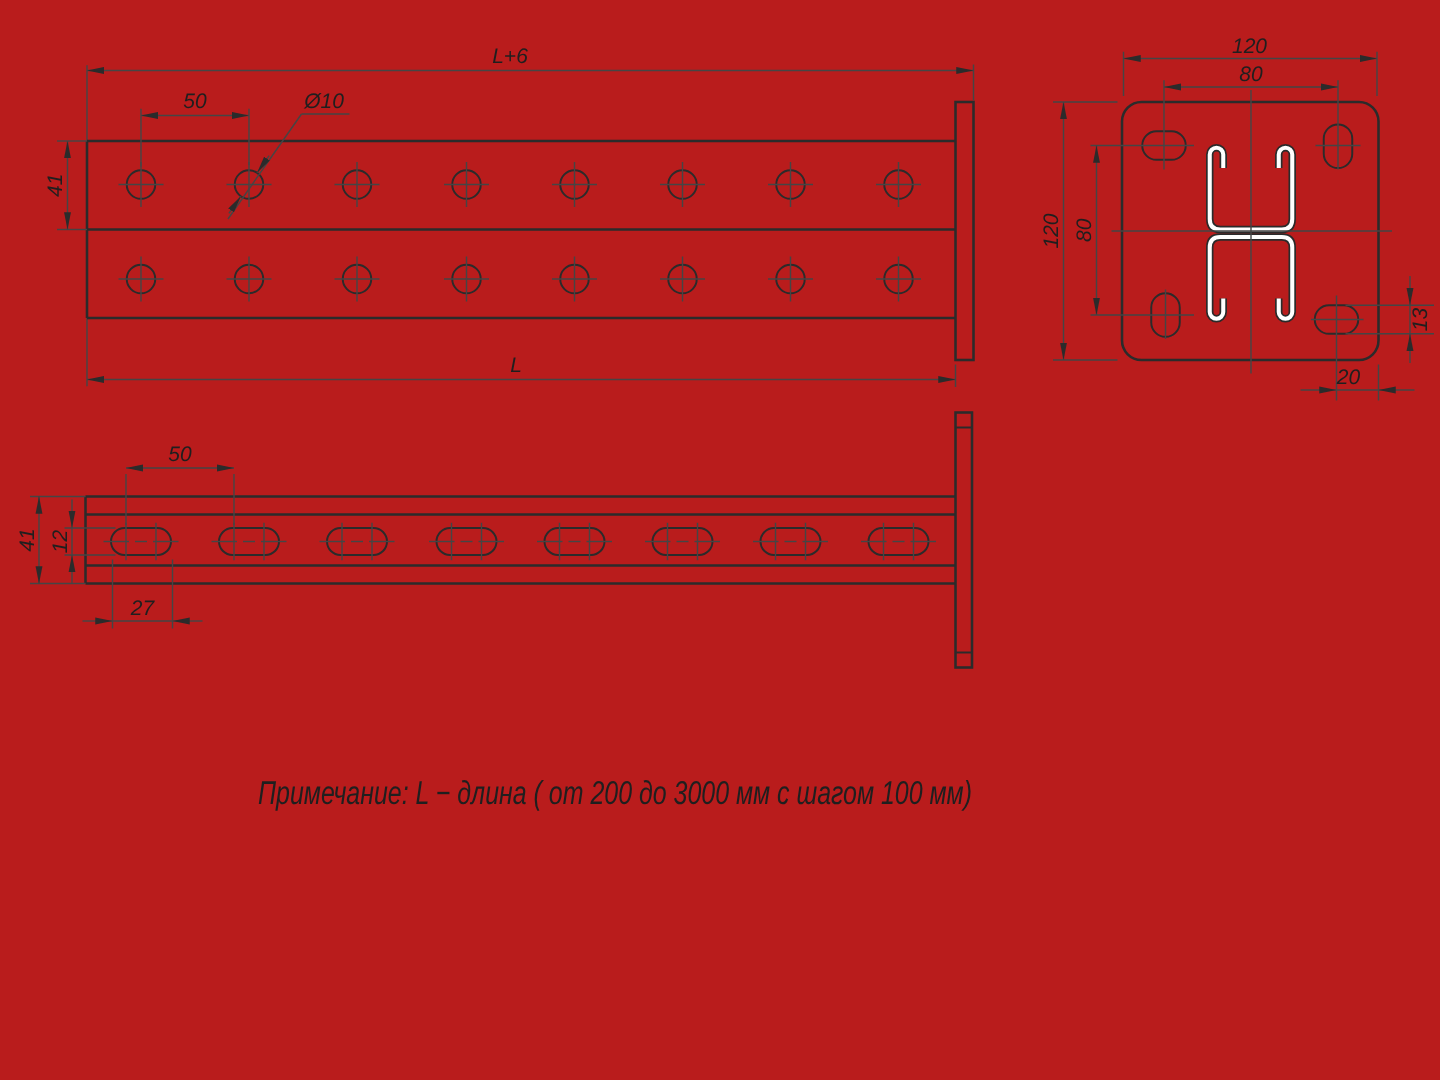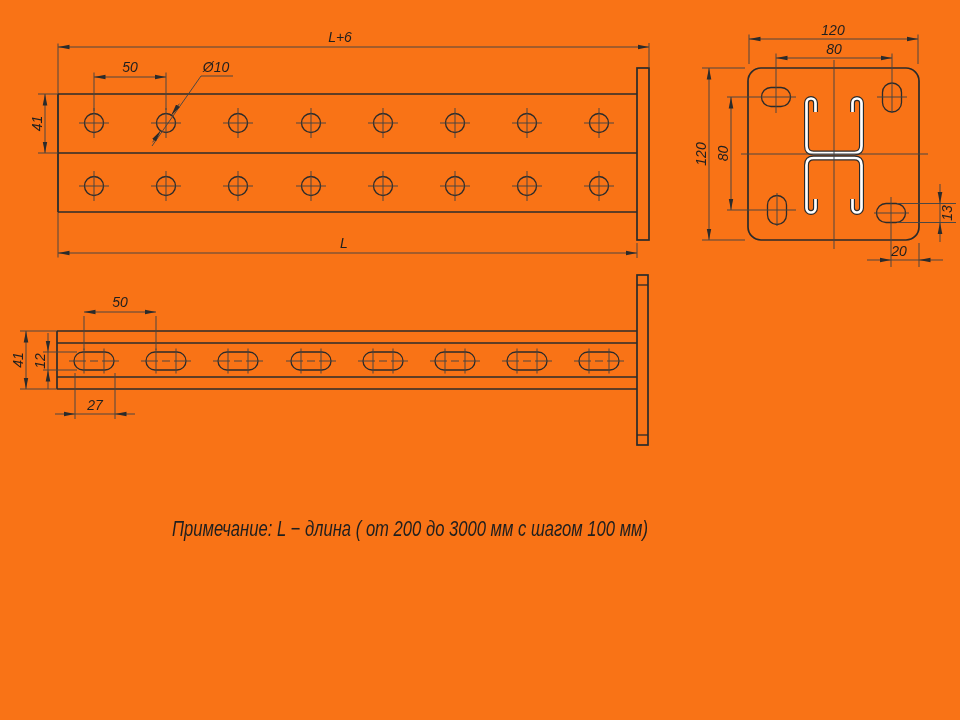--- a/index.html
+++ b/index.html
@@ -1,16 +1,16 @@
 <!DOCTYPE html>
 <html><head>
 <meta charset="utf-8">
 <style>
   html,body{margin:0;padding:0;background:#ffffff;}
-  .page{width:960px;height:720px;background:#f97316;position:relative;overflow:hidden;}
+  .page{width:960px;height:720px;background:#b91c1c;position:relative;overflow:hidden;}
   svg{display:block;}
   .ln  {stroke:#2b2b2b;stroke-width:1.7;fill:none;stroke-linecap:butt;}
   .ln2 {stroke:#2b2b2b;stroke-width:1.3;fill:none;}
   .tn  {stroke:#454545;stroke-width:0.95;fill:none;}
   .sheet-o{stroke:#2b2b2b;stroke-width:5;fill:none;}
   .sheet-i{stroke:#ffffff;stroke-width:2.7;fill:none;}
   text{fill:#1f1f1f;font-family:"Liberation Sans","DejaVu Sans",sans-serif;
        font-style:italic;font-size:14px;}
   .dim{text-anchor:middle;}
   .note{font-size:22px;text-anchor:middle;}

